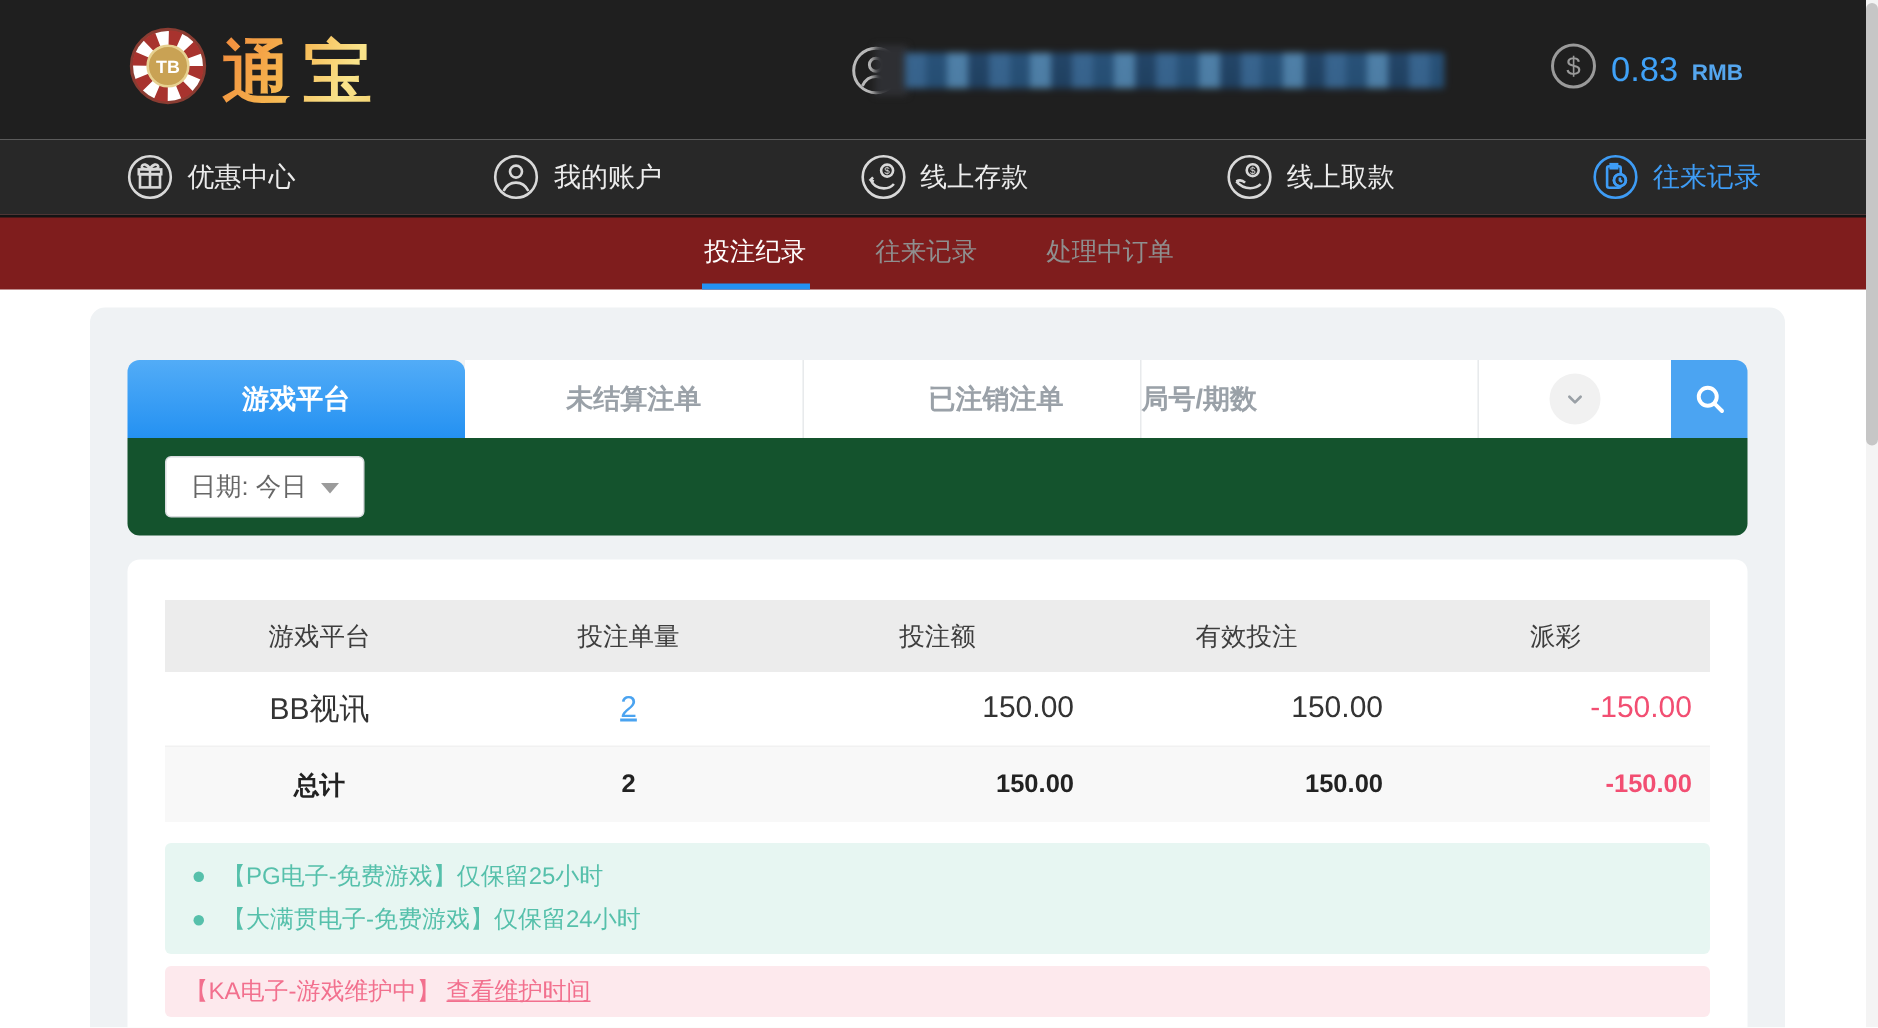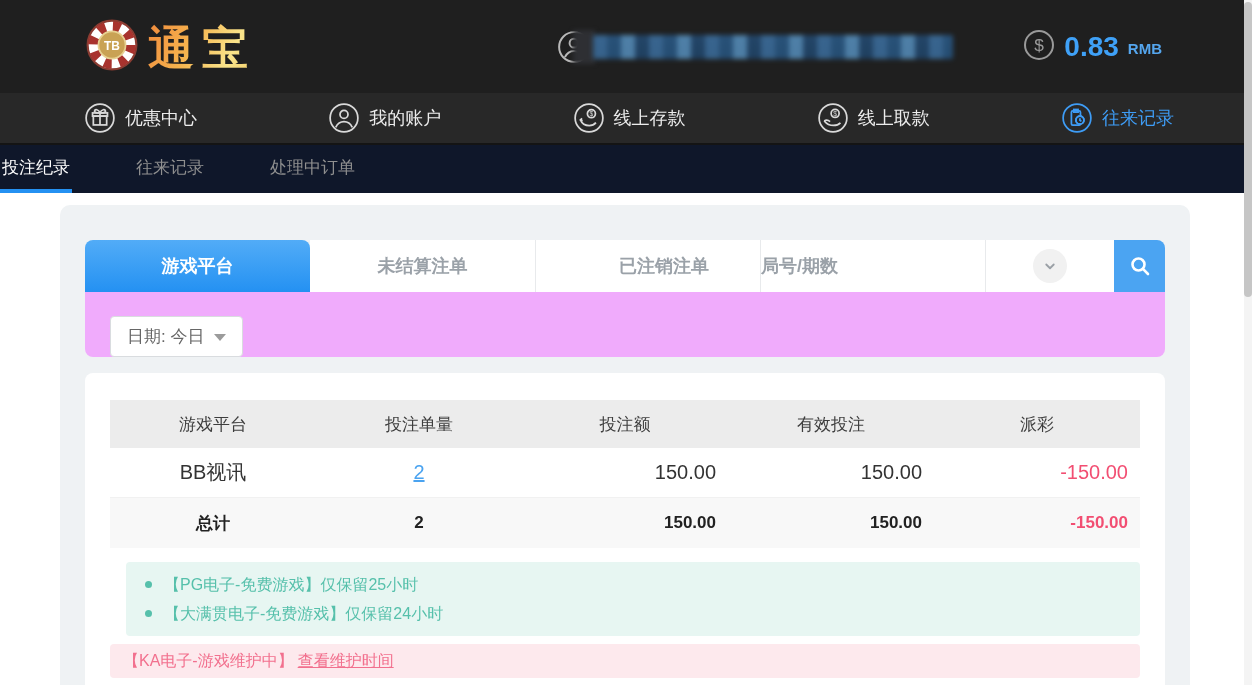--- a/index.html
+++ b/index.html
@@ -15,36 +15,36 @@
     -webkit-background-clip:text; background-clip:text; color:transparent; line-height:1; padding-top:4px;}
   .user-area { margin-left:auto; display:flex; align-items:center; }
   .avatar-wrap { position:relative; width:34px; height:34px; }
   .mask-dark { position:absolute; left:16px; top:0px; width:22px; height:34px; background:#2e2f33; filter:blur(2px); }
   .mask-blue { width:360px; height:24px; margin-left:2px; border-radius:2px;
     background:
       repeating-linear-gradient(90deg, rgba(58,104,148,.9) 0 14px, rgba(38,80,120,.85) 14px 28px, rgba(84,136,178,.9) 28px 42px, rgba(30,62,96,.8) 42px 56px),
       linear-gradient(180deg,#3d6f9e,#27506f);
     filter:blur(2.5px); opacity:.95; }
   .balance { display:flex; align-items:center; gap:9px; margin-left:70px; margin-right:90px; }
-  .balance-amount { color:#3fa1f7; font-size:28px; font-weight:700; }
+  .balance-amount { color:#3fa1f7; font-size:23px; font-weight:400; }
   .balance-currency { color:#55a6ee; font-size:15px; font-weight:700; padding-top:4px; }
 
   
   .mainnav { height:50px; background:#282828; display:flex; align-items:center;
     justify-content:space-between; padding:0 78px 0 84px; }
   .nav-item { display:flex; align-items:center; gap:9px; color:#ececec; font-size:18px; cursor:pointer; position:relative; }
   .nav-item .icon { display:flex; }
   .nav-item svg { stroke:#d9d9d9; }
   .nav-item.active { color:#3e9cf5; }
   .nav-item.active svg { stroke:#3e9cf5; }
   .nav-dot { position:absolute; right:-18px; top:-6px; width:10px; height:10px; border-radius:50%; background:#f0436a; }
 
   
-  .subnav { height:50px; background:#0f172a; border-top:2px solid #141414;
-    display:flex; align-items:stretch; gap:62px; }
+  .subnav { height:50px; background:#7f1d1d; border-top:2px solid #141414;
+    display:flex; justify-content:center; align-items:stretch; gap:42px; }
   .subnav-item { display:flex; align-items:center; color:#8f8f8f; font-size:17px; cursor:pointer;
     border-bottom:4px solid transparent; padding:0 2px; margin-bottom:0; }
   .subnav-item.active { color:#fff; border-bottom-color:#2491f2; }
 
   
   .content-card { position:absolute; left:60px; top:205px; width:1130px; height:500px;
     background:#eff2f4; border-radius:10px 10px 0 0; }
   .card-inner { padding:35px 25px 0 25px; }
 
   
@@ -59,40 +59,40 @@
     font-family:"Liberation Sans","DejaVu Sans",sans-serif; }
   .tab-input::placeholder { color:#9aa1a8; opacity:1; }
   .chevron-cell { flex:1; background:#fff; border-left:1px solid #e8eaec;
     display:flex; align-items:center; justify-content:center; }
   .chevron-btn { width:34px; height:34px; border-radius:50%; background:#f1f1f1; border:none;
     display:flex; align-items:center; justify-content:center; cursor:pointer; }
   .search-btn { width:51px; background:#4ba4f2; border:none; border-radius:0 8px 0 0;
     display:flex; align-items:center; justify-content:center; cursor:pointer; }
 
   
-  .filter-panel { background:#f0abfc; height:65px; border-radius:0 0 8px 8px; display:flex; align-items:flex-end; }
+  .filter-panel { background:#14532d; height:65px; border-radius:0 0 8px 8px; display:flex; align-items:center; }
   .date-btn { margin-left:25px; height:41px; padding:0 16px; background:#fff; border:1px solid #d9dcdf;
     border-radius:4px; display:flex; align-items:center; gap:10px; font-size:17px; color:#666; cursor:pointer; }
   .caret-down { width:0; height:0; border-left:6px solid transparent; border-right:6px solid transparent;
     border-top:7px solid #9b9b9b; margin-top:2px; }
 
   
   .table-card { margin-top:16px; background:#fff; border-radius:8px 8px 0 0; padding:27px 25px 40px 25px; }
   .grid-row { display:grid; grid-template-columns:repeat(5,1fr); align-items:center; }
   .thead { background:#ececec; height:48px; font-size:17px; color:#3d3d3d; }
   .thead span { text-align:center; }
   .trow { height:50px; font-size:20px; color:#333; border-bottom:1px solid #f1f1f1; }
   .ttotal { height:50px; font-size:17px; color:#222; font-weight:700; background:#f8f8f8; }
   .c-center { text-align:center; }
   .c-right { text-align:right; padding-right:12px; }
   .count-link { color:#4aa3f0; text-decoration:underline; cursor:pointer; }
   .payout-neg { color:#f24e72; }
 
   
-  .notice-info { margin-top:14px; background:#e7f6f2; border-radius:4px; padding:8px 0;margin-left:16px; }
+  .notice-info { margin-top:14px; background:#e7f6f2; border-radius:4px; padding:8px 0; }
   .notice-info-line { display:flex; align-items:center; color:#56c0ab; font-size:16px; line-height:29px; }
   .bullet { width:7px; height:7px; border-radius:50%; background:#56c0ab; margin:0 12px 0 19px; flex:0 0 auto; }
   .notice-warn { margin-top:8px; background:#fde9ed; border-radius:4px; height:34px;
     display:flex; align-items:center; padding-left:13px; font-size:16px; color:#f2708e; }
   .notice-warn a { color:#f2708e; text-decoration:underline; margin-left:4px; cursor:pointer; }
 
   
   .scrollbar-track { position:absolute; right:0; top:0; width:8px; height:685px; background:#f4f4f4; }
   .scrollbar-thumb { position:absolute; right:0; top:2px; width:8px; height:295px; background:#c6c6c6; border-radius:4px; }
 </style>

